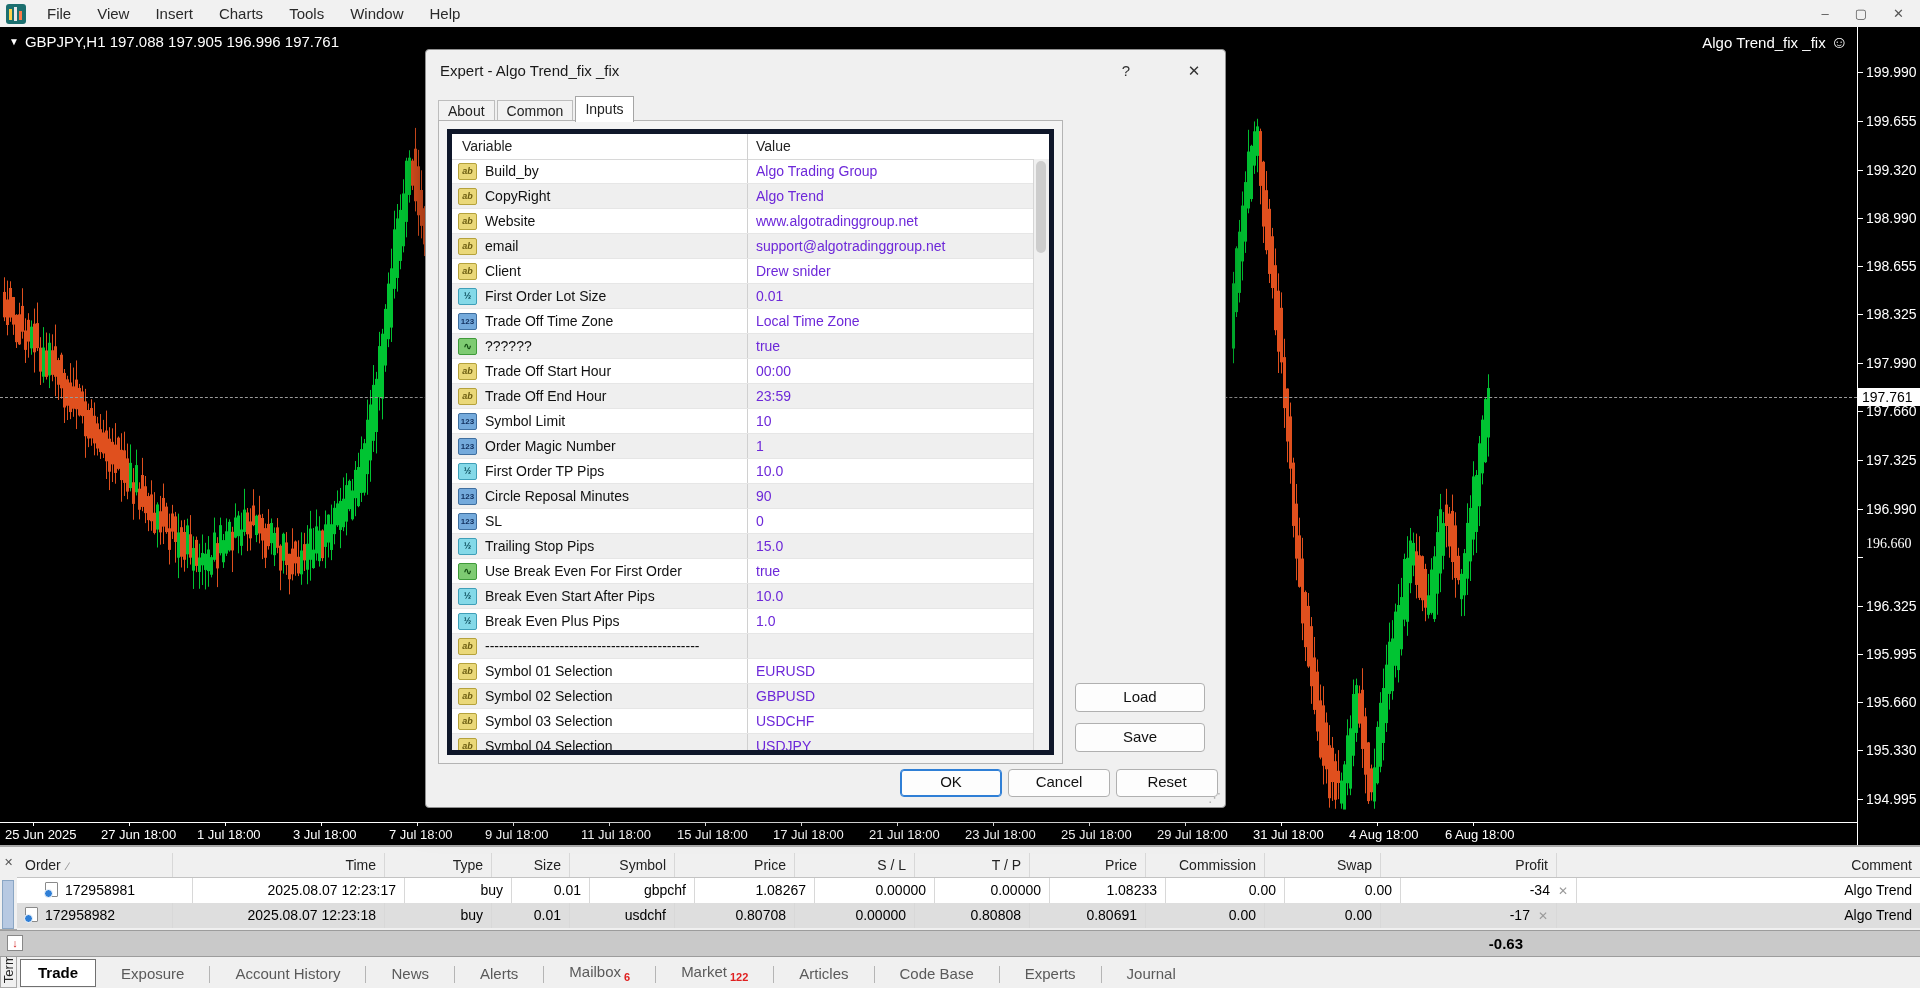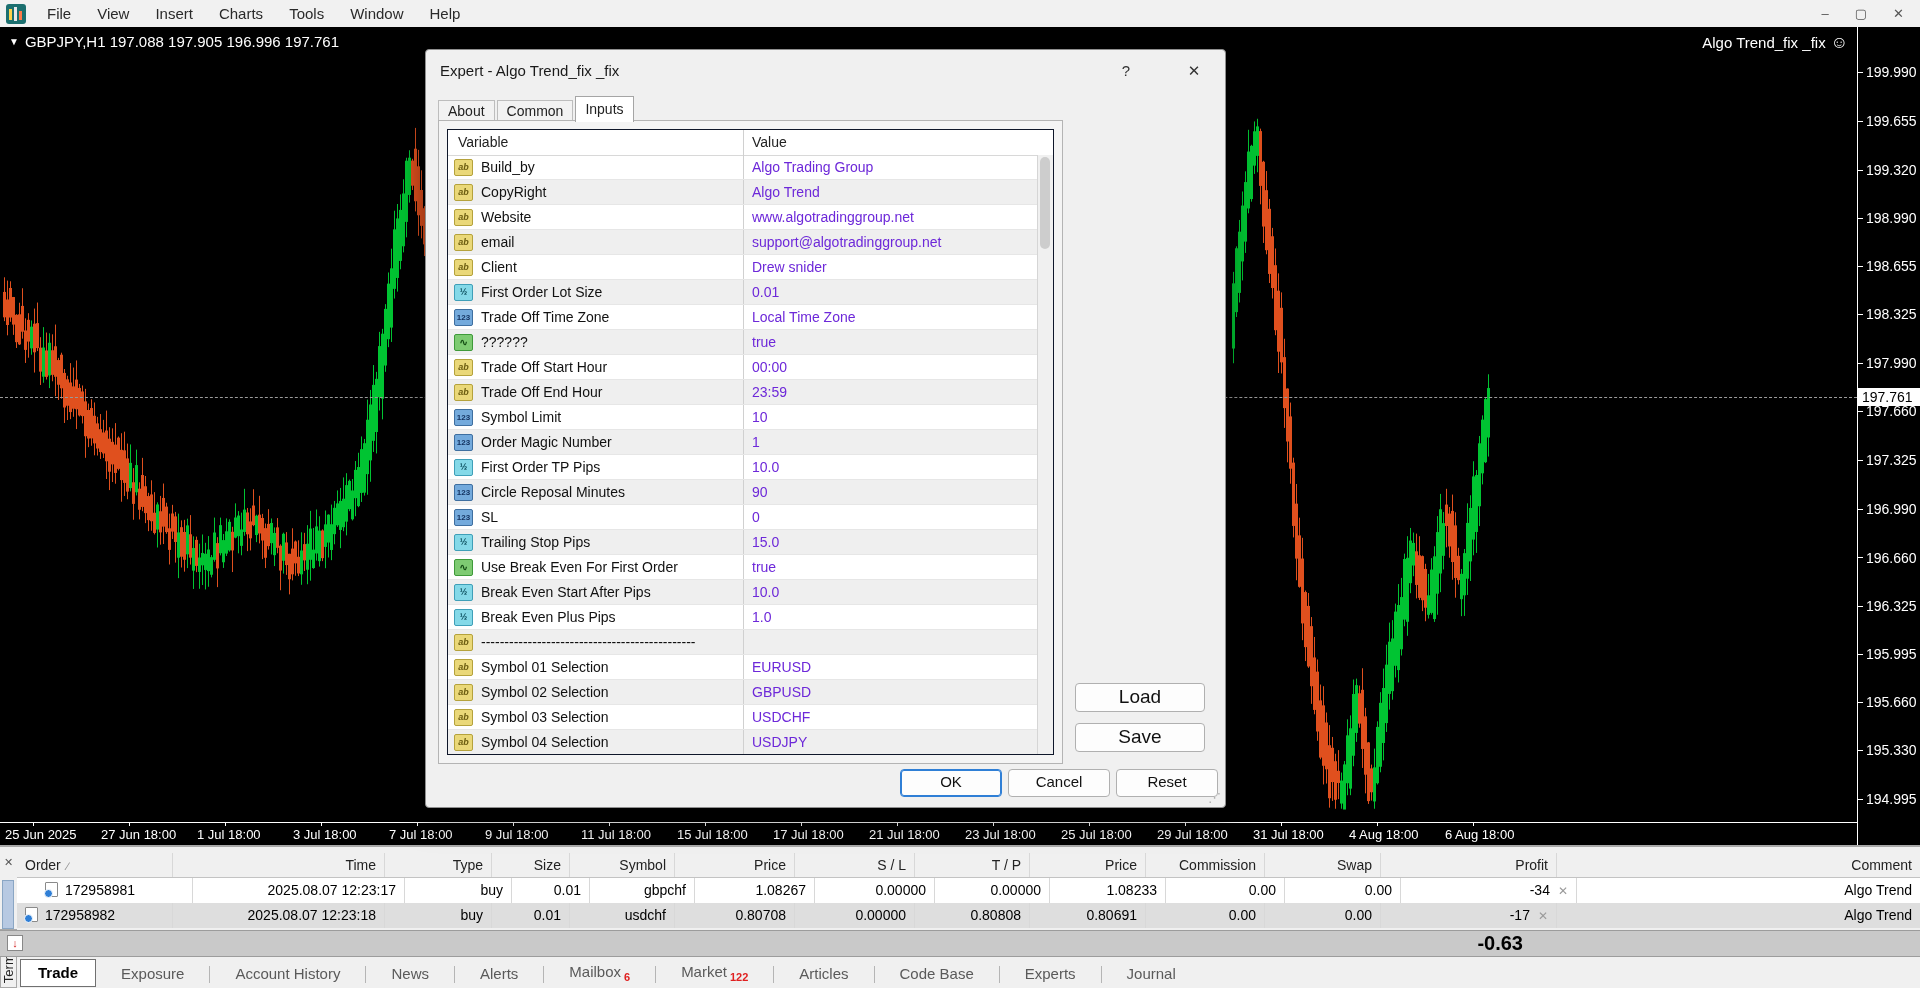--- a/index.html
+++ b/index.html
@@ -39,39 +39,39 @@
   #dialog-titlebar{position:absolute;left:0;top:0;right:0;height:42px;}
   #dialog-title{position:absolute;left:14px;top:0;line-height:42px;font-size:15px;color:#1a1a1a;}
   .titlebar-btn{position:absolute;top:8px;width:30px;height:26px;text-align:center;line-height:26px;font-size:15px;color:#333;border-radius:4px;}
   #dialog-help{right:84px;}
   #dialog-close{right:16px;}
   #dialog-tabs{position:absolute;left:12px;top:46px;display:flex;align-items:flex-end;height:25px;}
   .dtab{font-size:14px;color:#222;background:#f2f2f2;border:1px solid #bdbdbd;border-bottom:none;
     height:21px;line-height:21px;padding:0 9px;margin-right:2px;position:relative;top:1px;}
   .dtab.active{background:#fff;height:25px;line-height:25px;z-index:3;border-color:#a5a5a5;top:1px;}
   #dialog-pane{position:absolute;left:12px;top:70px;width:623px;height:642px;border:1px solid #b4b4b4;background:#f4f4f4;z-index:1;}
-  #inputs-table{position:absolute;left:8px;top:8px;width:607px;height:626px;background:#fff;border:1px solid #0f172a;box-sizing:border-box;}
+  #inputs-table{position:absolute;left:8px;top:8px;width:607px;height:626px;background:#fff;border:5px solid #0f172a;box-sizing:border-box;}
   #inputs-header{display:grid;grid-template-columns:295px 1fr;height:25px;background:#fff;border-bottom:1px solid #d8d8d8;}
   #inputs-header div{font-size:14px;color:#222;line-height:24px;padding-left:10px;}
   #inputs-header div:last-child{border-left:1px solid #d0d0d0;padding-left:8px;}
   #inputs-rows{position:absolute;left:0;top:25px;right:15px;bottom:0;overflow:hidden;}
   .irow{display:grid;grid-template-columns:295px 1fr;height:25px;box-sizing:border-box;border-bottom:1px solid #e6e6e6;}
   .irow:nth-child(even){background:#efefef;}
   .irow .vname{display:flex;align-items:center;font-size:14px;color:#111;padding-left:6px;white-space:nowrap;overflow:hidden;}
   .irow .vval{border-left:1px solid #d0d0d0;font-size:14px;color:#6d28d9;line-height:24px;padding-left:8px;white-space:nowrap;overflow:hidden;}
   .ricon{width:17px;height:15px;border-radius:2px;margin-right:8px;flex:0 0 17px;
     font-size:9px;font-weight:bold;text-align:center;line-height:15px;font-style:italic;}
   .ricon.string{background:#ead879;border:1px solid #b5a23c;color:#6b5c10;}
   .ricon.int{background:#74aadc;border:1px solid #3f6fa0;color:#12305e;font-size:8px;font-style:normal;}
   .ricon.double{background:#84d9e8;border:1px solid #3f9fb8;color:#084a58;font-style:normal;}
   .ricon.bool{background:#7ecb72;border:1px solid #3f9a3a;color:#114a11;font-style:normal;font-size:11px;}
   #inputs-scrollbar{position:absolute;top:25px;right:0;bottom:0;width:15px;background:#f0f0f0;border-left:1px solid #d5d5d5;}
   #inputs-thumb{position:absolute;top:2px;left:2px;width:10px;height:92px;background:#cdcdcd;border-radius:5px;}
   .side-btn{position:absolute;width:128px;height:27px;background:#fdfdfd;border:1px solid #b0b0b0;border-radius:4px;
-    font-size:19px;color:#111;text-align:center;line-height:25px;}
+    font-size:15px;color:#111;text-align:center;line-height:25px;}
   #btn-load{left:649px;top:633px;}
   #btn-save{left:649px;top:673px;}
   .bottom-btn{position:absolute;top:719px;width:100px;height:26px;background:#fdfdfd;border:1px solid #b0b0b0;border-radius:4px;
     font-size:15px;color:#111;text-align:center;line-height:24px;}
   #btn-ok{left:474px;border:1px solid #2f7fd6;box-shadow:0 0 0 1px #2f7fd6 inset;}
   #btn-cancel{left:582px;}
   #btn-reset{left:690px;}
   #dialog-grip{position:absolute;right:4px;bottom:2px;color:#b0b0b0;font-size:13px;}
 
   
@@ -91,21 +91,21 @@
   .orow.r1{background:#fff;padding-left:20px;}
   .orow.r2{background:#dedede;}
   .sorticon{color:#888;font-size:11px;margin-left:6px;}
   .ordicon{display:inline-block;width:11px;height:13px;background:#fff;border:1px solid #8a8a8a;border-radius:1px;position:relative;margin-right:7px;vertical-align:-2px;}
   .ordicon::after{content:"";position:absolute;left:-2px;bottom:-2px;width:7px;height:7px;border-radius:50%;background:#2f7fd6;border:1px solid #fff;}
   .xclose{color:#9a9a9a;font-size:12px;margin-left:8px;}
   #summary{position:absolute;left:0;top:83px;width:1920px;height:27px;background:#c9c9c9;border-top:1px solid #9c9c9c;border-bottom:1px solid #9c9c9c;box-sizing:border-box;}
   #summary .stats{position:absolute;left:30px;top:0;height:25px;display:flex;gap:18px;align-items:center;font-size:15px;font-weight:bold;color:#000;white-space:nowrap;}
   #summary-icon{position:absolute;left:7px;top:4px;width:16px;height:16px;background:#fff;border:1px solid #888;box-sizing:border-box;
     color:#d02020;font-size:11px;font-weight:bold;text-align:center;line-height:14px;}
-  #floating-pl{position:absolute;right:397px;top:0;line-height:25px;font-size:20px;font-weight:bold;color:#000;}
+  #floating-pl{position:absolute;right:397px;top:0;line-height:25px;font-size:15px;font-weight:bold;color:#000;}
   #term-tabs{position:absolute;left:20px;top:112px;display:flex;align-items:center;height:30px;}
   .ttab{font-size:15px;color:#5a5a5a;padding:0 25px;line-height:26px;white-space:nowrap;}
   .ttab.active{background:#fff;border:1px solid #707070;font-weight:bold;color:#000;line-height:26px;margin-top:-2px;padding:0 17px;}
   .tsep{width:1px;height:17px;background:#b5b5b5;}
   .badge{color:#e02020;font-size:11px;font-weight:bold;vertical-align:-4px;margin-left:3px;}
 </style>
 </head>
 <body>
 
 <div id="menubar">
@@ -611,21 +611,21 @@
       <div class="price-label" style="top: 279.424px;">198.325</div>
       <div class="price-tick" style="top: 336.2px;"></div>
       <div class="price-label" style="top: 328.2px;">197.990</div>
       <div class="price-tick" style="top: 384.248px;"></div>
       <div class="price-label" style="top: 376.248px;">197.660</div>
       <div class="price-tick" style="top: 433.024px;"></div>
       <div class="price-label" style="top: 425.024px;">197.325</div>
       <div class="price-tick" style="top: 481.8px;"></div>
       <div class="price-label" style="top: 473.8px;">196.990</div>
       <div class="price-tick" style="top: 529.848px;"></div>
-      <div class="price-label" style="top: 523px;">196.660</div>
+      <div class="price-label" style="top: 509px; font-family: Liberation Serif, serif;">196.660</div>
       <div class="price-tick" style="top: 578.624px;"></div>
       <div class="price-label" style="top: 570.624px;">196.325</div>
       <div class="price-tick" style="top: 626.672px;"></div>
       <div class="price-label" style="top: 618.672px;">195.995</div>
       <div class="price-tick" style="top: 675.448px;"></div>
       <div class="price-label" style="top: 667.448px;">195.660</div>
       <div class="price-tick" style="top: 723.496px;"></div>
       <div class="price-label" style="top: 715.496px;">195.330</div>
       <div class="price-tick" style="top: 772.272px;"></div>
       <div class="price-label" style="top: 764.272px;">194.995</div>

